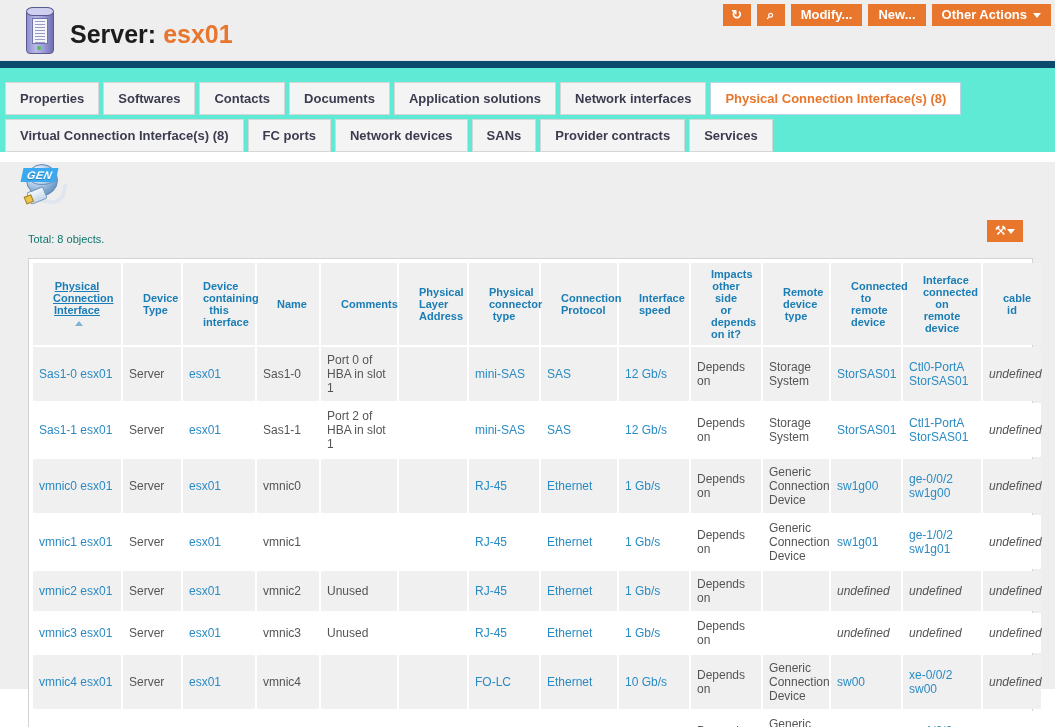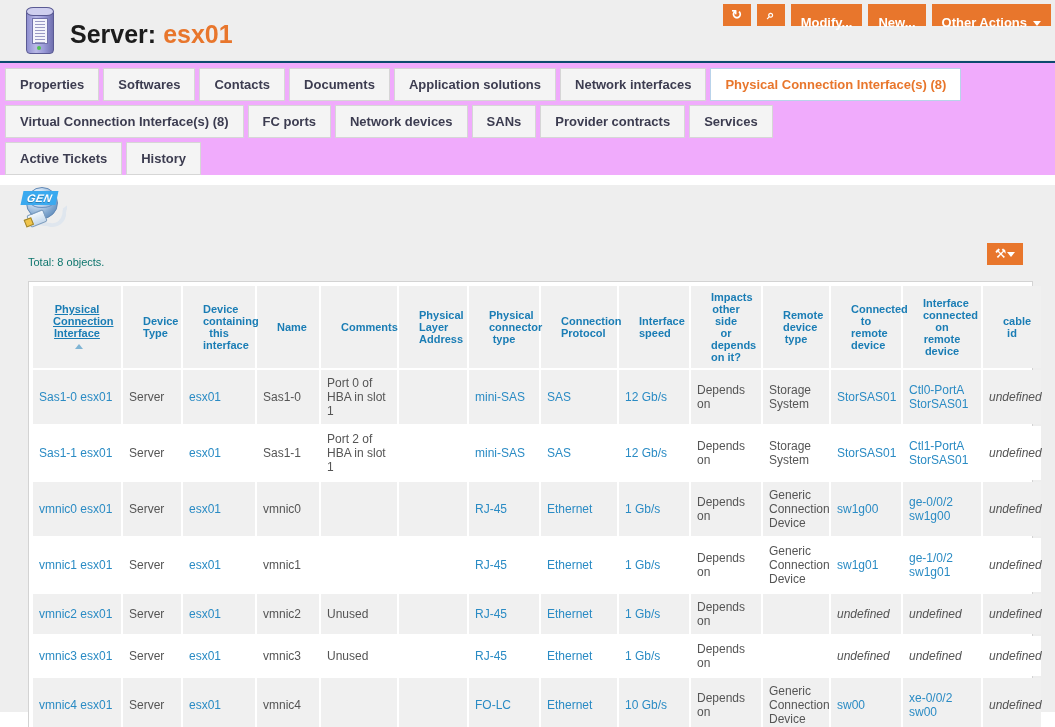--- a/index.html
+++ b/index.html
@@ -97,39 +97,39 @@
   }
   .tb-btn {
     background: #e8762c;
     color: #ffffff;
     border: none;
     font-family: "Liberation Sans", sans-serif;
     font-size: 13px;
     font-weight: bold;
     height: 22px;
     line-height: 22px;
-    padding: 8px 10px;
+    padding: 0 10px;
     cursor: pointer;
     white-space: nowrap;
   }
   .tb-btn.icon-only { width: 28px; padding: 0; text-align: center; font-size: 13px; }
   .tb-btn .caret {
     display: inline-block;
     margin-left: 6px;
     border-left: 4px solid transparent;
     border-right: 4px solid transparent;
     border-top: 5px solid #ffffff;
     vertical-align: middle;
   }
 
   
   .tabs-wrap {
-    background: #f0abfc;
-    padding: 5px 5px 0 5px;
-    border-top: 2px solid #0c4a6e;
+    background: #5eead4;
+    padding: 14px 5px 0 5px;
+    border-top: 7px solid #0c4a6e;
   }
   .tab-row {
     display: flex;
     align-items: flex-end;
     gap: 4px;
     margin-bottom: 4px;
   }
   .tab {
     background: #f4f4f4;
     border: 1px solid #d6d6d6;
@@ -365,24 +365,20 @@
       <div class="tab">Network interfaces</div>
       <div class="tab active">Physical Connection Interface(s) (8)</div>
     </div>
   <div class="tab-row" id="tabrow1">
       <div class="tab">Virtual Connection Interface(s) (8)</div>
       <div class="tab">FC ports</div>
       <div class="tab">Network devices</div>
       <div class="tab">SANs</div>
       <div class="tab">Provider contracts</div>
       <div class="tab">Services</div>
-    </div>
-  <div class="tab-row" id="tabrow2">
-      <div class="tab">Active Tickets</div>
-      <div class="tab">History</div>
     </div>
 </div>
 
 <div class="content">
 
   <div class="panel-icon">
     <div class="cable-globe"></div>
     <div class="cable-cord"></div>
     <div class="cable-plug"></div>
     <div class="gen-badge">GEN</div>

